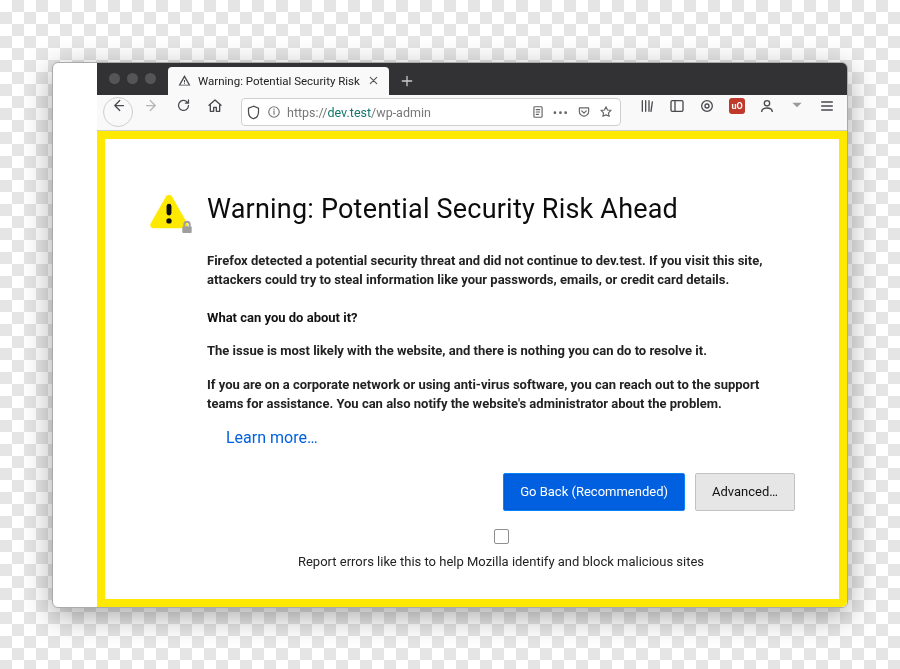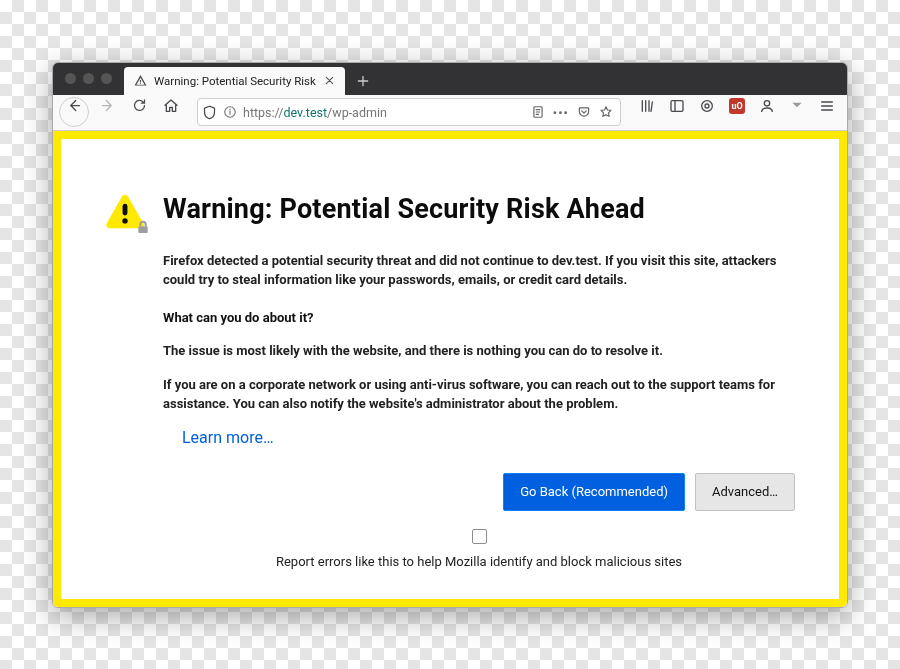--- a/index.html
+++ b/index.html
@@ -28,20 +28,21 @@
     justify-content:center;
     min-height:669px;
   }
   .window{
     width:796px;
     background:#fff;
     border-radius:6px;
     box-shadow:0 8px 30px rgba(0,0,0,.35);
     overflow:hidden;
     border:1px solid #aaa;
+    padding-left:44px;
   }
 
   
   .tab-strip{
     height:32px;
     background:var(--chrome-dark);
     display:flex;
     align-items:flex-end;
     padding-left:8px;
   }
@@ -112,21 +113,21 @@
     min-height:420px;
   }
   .head-row{display:flex;align-items:flex-start;gap:18px;margin-bottom:22px;}
   .warn-icon{position:relative;width:40px;height:36px;flex-shrink:0;}
   .warn-icon svg.tri{display:block;}
   .warn-icon .lock-mini{
     position:absolute;right:-6px;bottom:-6px;
     width:16px;height:16px;color:#9e9e9e;
   }
   h1{
-    margin:0;font-weight:700;font-size:27px;letter-spacing:.2px;color:#0c0c0d;
+    margin:0;font-weight:400;font-size:27px;letter-spacing:.2px;color:#0c0c0d;
   }
   .body-col{margin-left:58px;max-width:640px;}
   p{margin:0 0 14px 0;line-height:1.5;color:#222;font-size:13px;font-weight:bold;}
   p.strong{font-weight:700;color:#111;margin-top:18px;}
   a.learn{color:var(--link);text-decoration:none;font-size:16px;margin-left:19px;}
 
   .btn-row{display:flex;justify-content:flex-end;gap:10px;margin:26px 0 18px 0;}
   .btn{
     height:38px;padding:0 16px;border-radius:2px;font-size:13px;
     display:inline-flex;align-items:center;cursor:pointer;

